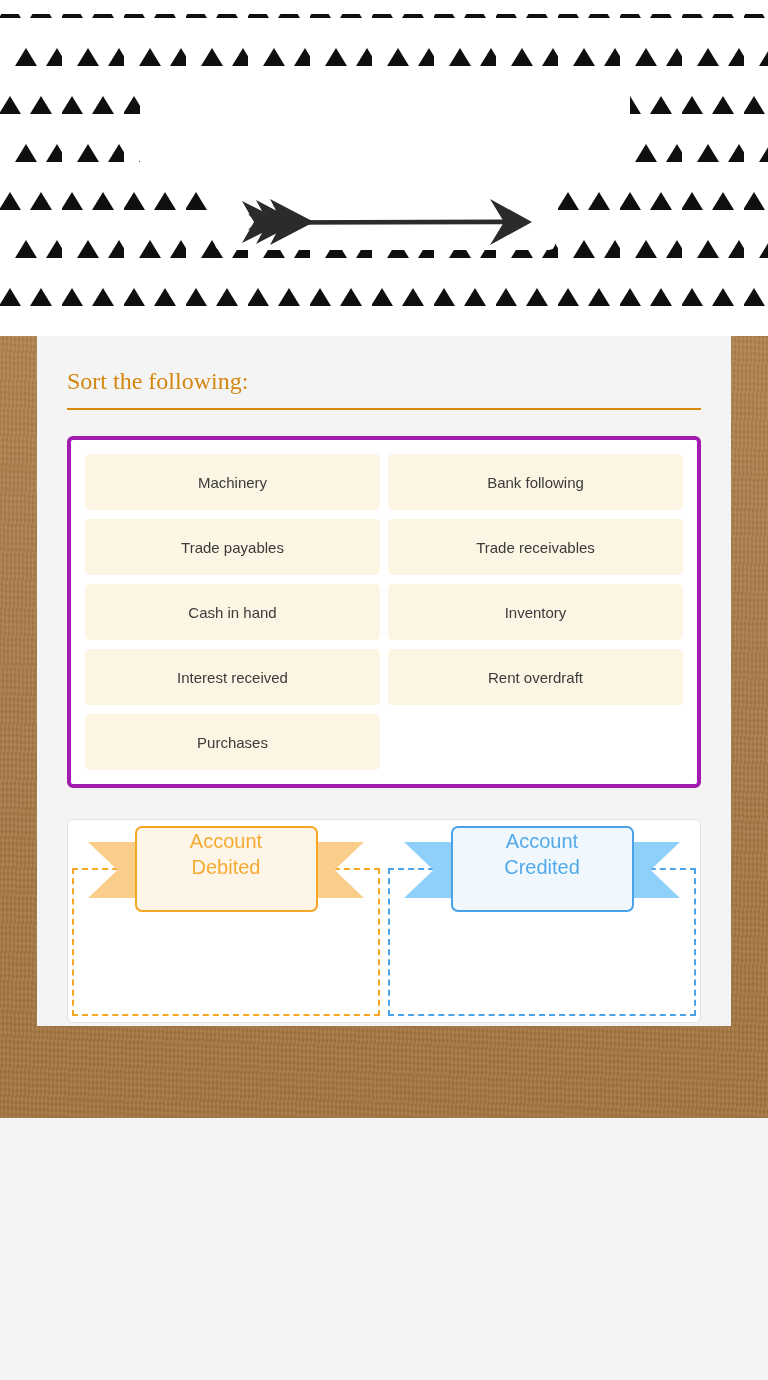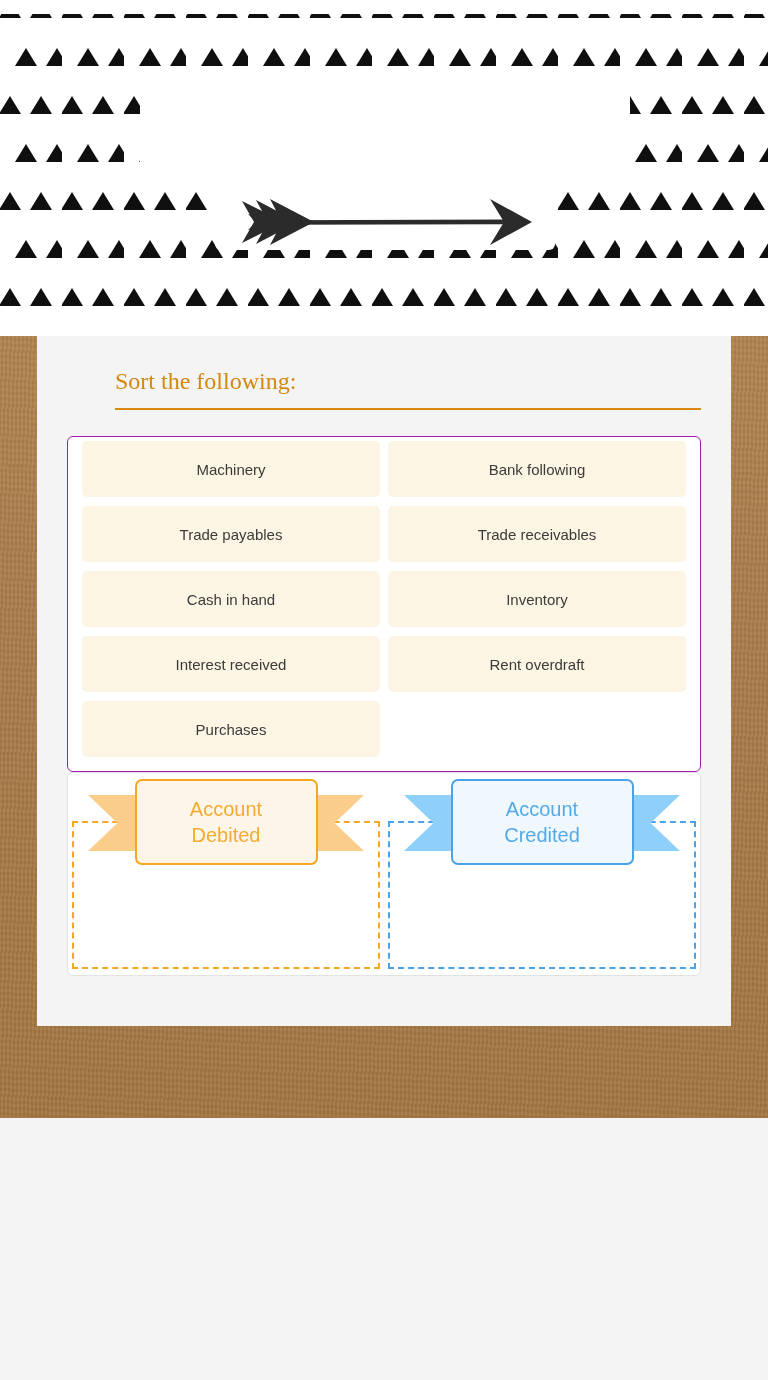--- a/index.html
+++ b/index.html
@@ -96,29 +96,29 @@
   }
 
   .prompt {
     font-family: "Liberation Serif", "DejaVu Serif", serif;
     font-size: 24px;
     line-height: 30px;
     color: #d3870f;
     padding-bottom: 12px;
     border-bottom: 2px solid #d9890d;
     margin-bottom: 26px;
-    margin-left: 48px;
   }
 
   
   .tiles-panel {
     background: #ffffff;
-    border: 1px solid #a21caf;
+    border: 4px solid #a21caf;
     border-radius: 6px;
-    padding: 4px 14px 14px 14px;
+    padding: 14px 14px 14px 14px;
+    margin-bottom: 31px;
   }
   .tiles-grid {
     display: grid;
     grid-template-columns: 1fr 1fr;
     column-gap: 8px;
     row-gap: 9px;
   }
   .tile {
     background: #fdf5e3;
     border-radius: 5px;
@@ -188,21 +188,20 @@
 
   .ribbon-body {
     position: relative;
     z-index: 2;
     width: 183px;
     height: 86px;
     border-radius: 7px;
     display: flex;
     flex-direction: column;
     align-items: center;
-    justify-content: center;
     font-size: 20px;
     line-height: 26px;
     text-align: center;
     user-select: none;
   }
   .ribbon-body.debit {
     background: #fdf5e7;
     border: 2px solid #f5a623;
     color: #f5ab33;
   }

